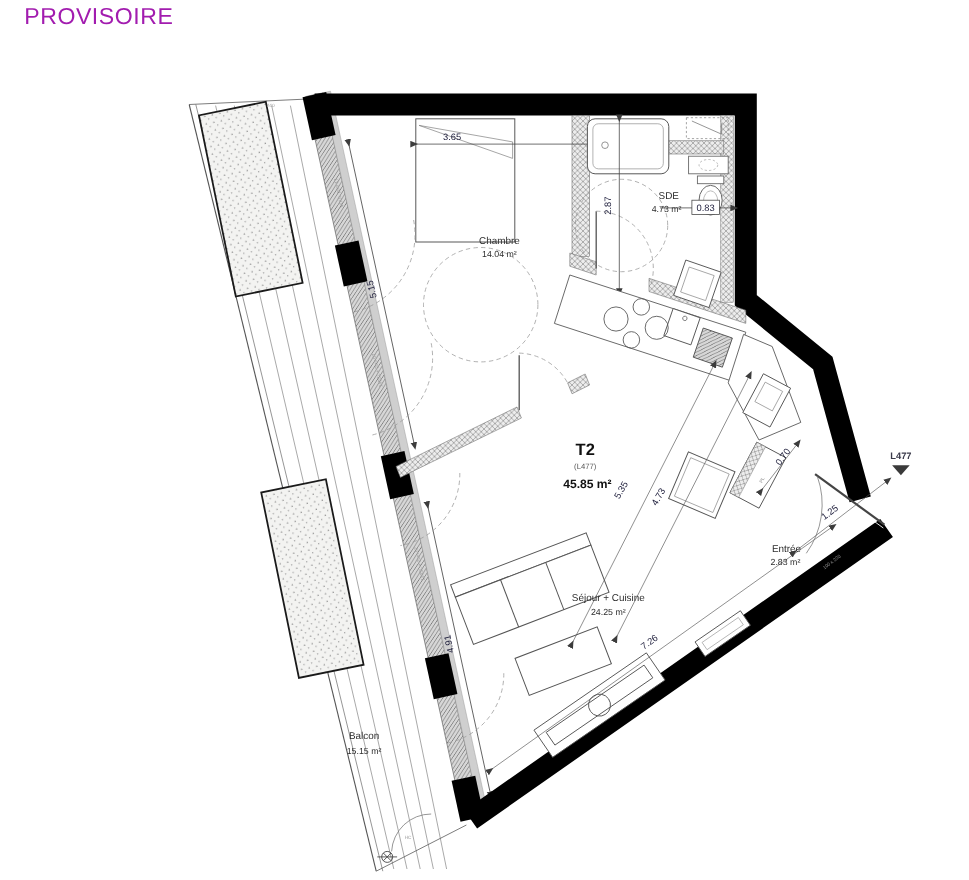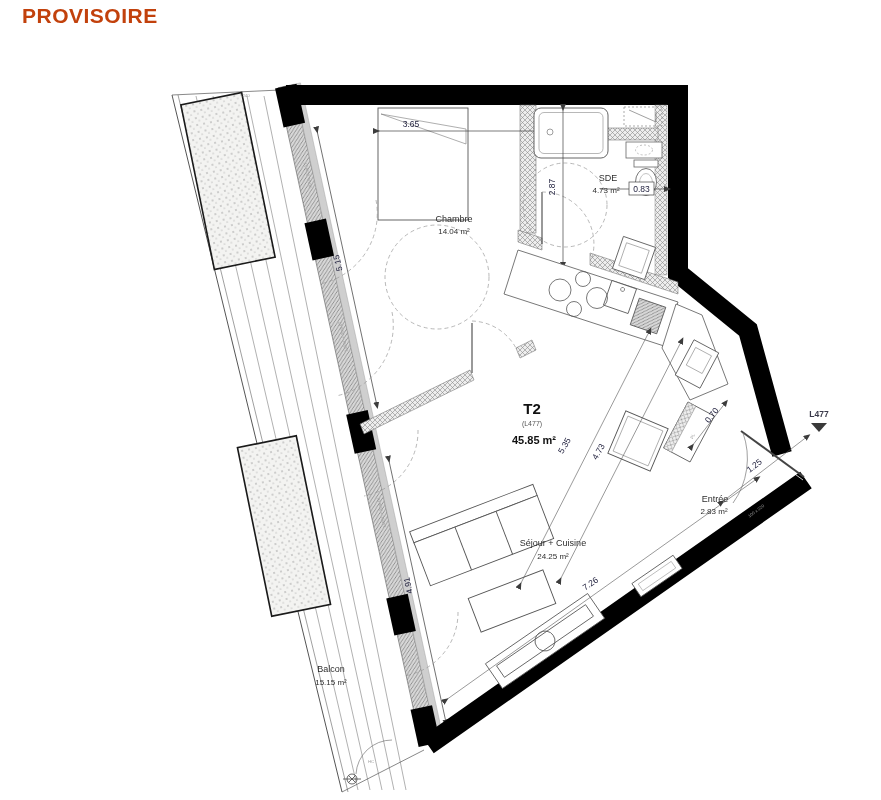--- a/index.html
+++ b/index.html
@@ -1,19 +1,19 @@
 <!DOCTYPE html>
 <html><head>
 <meta charset="utf-8">
 <style>
   html,body{margin:0;padding:0;background:#fff;}
   #stage{position:relative;width:881px;height:800px;background:#ffffff;overflow:hidden;
          font-family:"Liberation Sans", sans-serif;}
-  #watermark{position:absolute;left:22px;top:4px;font-size:21px;font-weight:700;
-             letter-spacing:.5px;color:#c2410c;}
+  #watermark{position:absolute;left:22px;top:4px;font-size:21px;font-weight:400;
+             letter-spacing:.5px;color:#a21caf;}
   svg{position:absolute;left:0;top:0;}
   text{font-family:"Liberation Sans", sans-serif;}
   .room-name{font-size:9px;fill:#2e2e2e;}
   .room-area{font-size:8px;fill:#2e2e2e;}
   .dim{font-size:8.5px;fill:#1c1c3a;}
   .tiny{font-size:4.3px;fill:#9a9a9a;}
   .unit-title{font-size:15px;font-weight:700;fill:#111;}
   .unit-lot{font-size:7px;fill:#555;}
   .unit-area{font-size:11px;font-weight:700;fill:#111;}
   .lot-marker{font-size:8.5px;font-weight:700;fill:#3a3a4a;}

